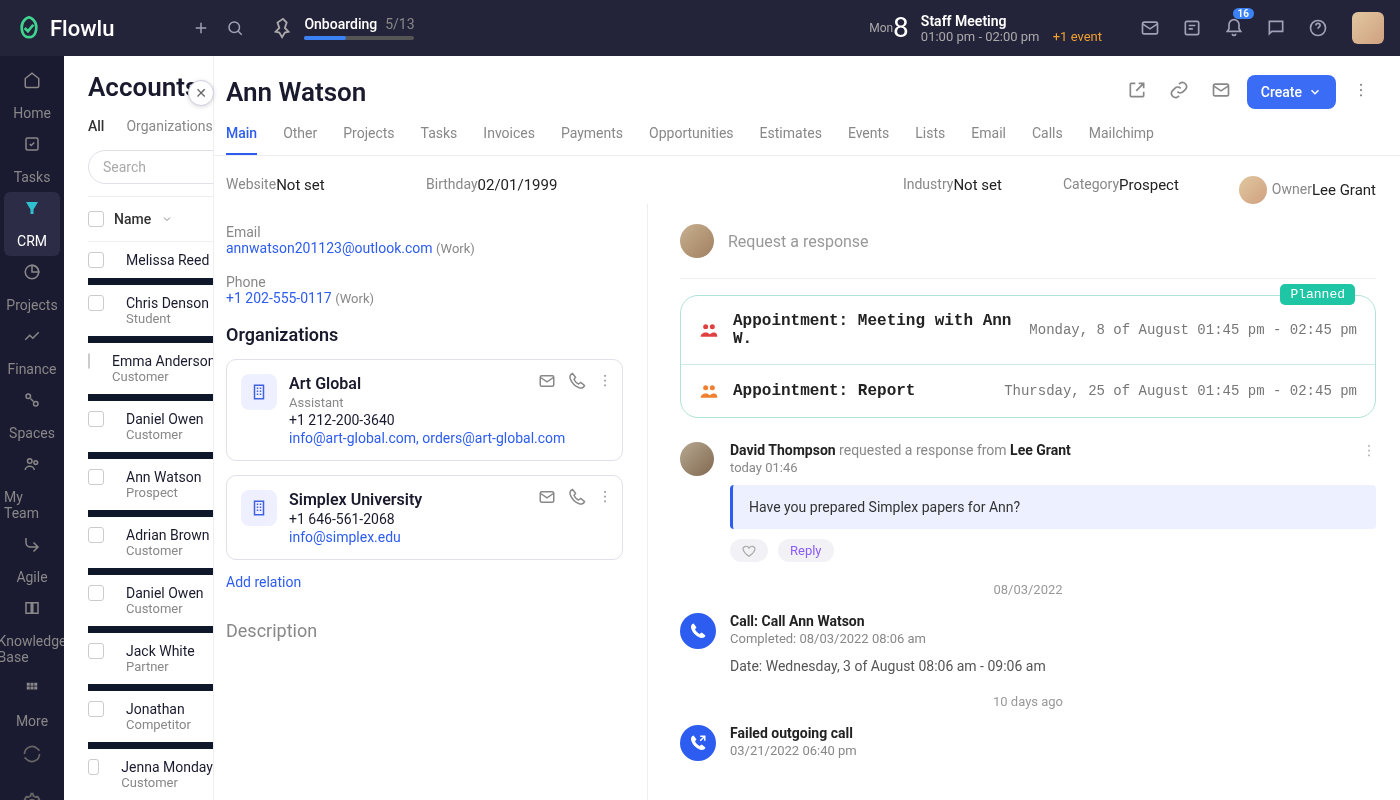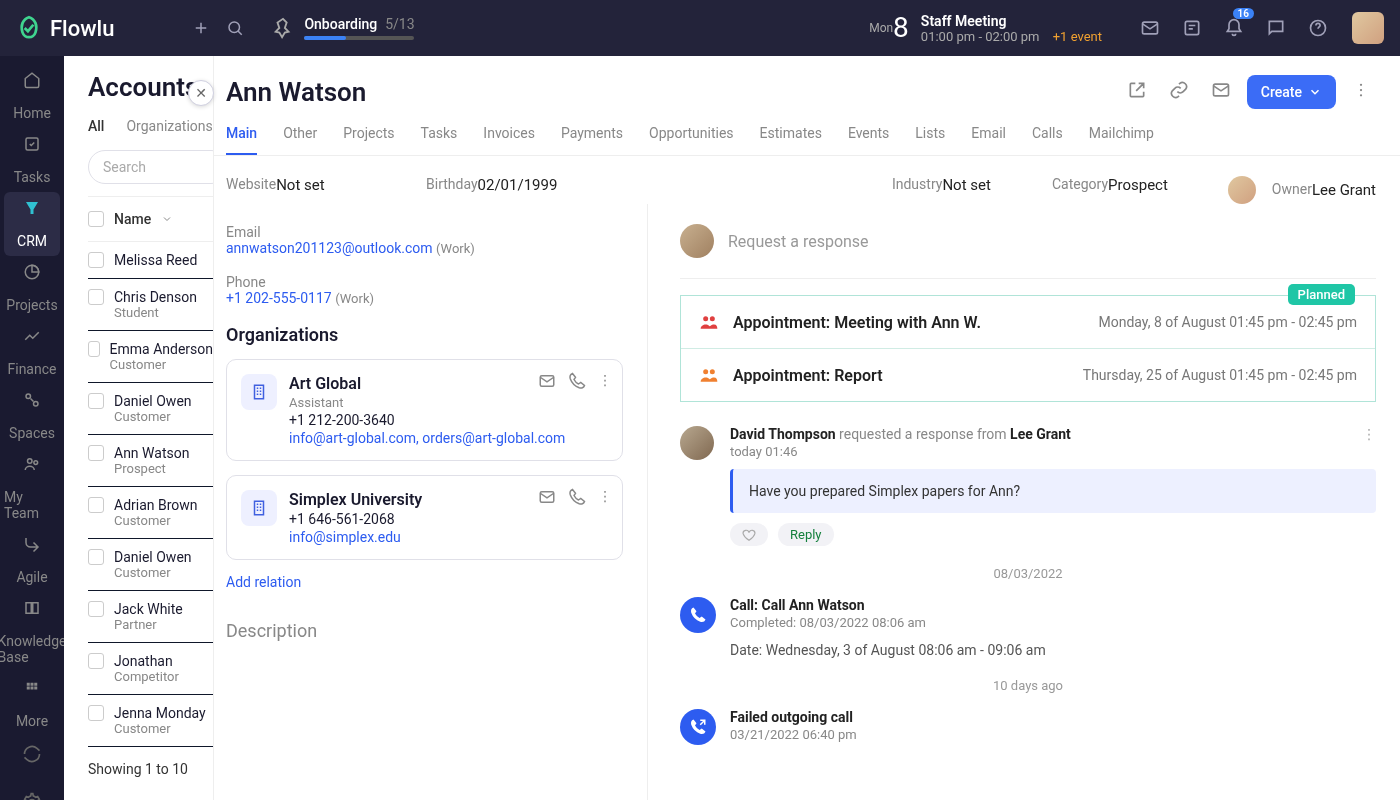--- a/index.html
+++ b/index.html
@@ -37,21 +37,21 @@
 .sidebar-item svg { width: 18px; height: 18px; }
 .sidebar-bottom { margin-top: auto; padding-bottom: 10px; display: flex; flex-direction: column; gap: 12px; }
 
 
 .accounts { position: absolute; top: 56px; left: 64px; width: 150px; bottom: 0; border-right: 1px solid #eee; background: #fff; padding: 16px 0 0 24px; overflow: hidden; }
 .accounts h1 { font-size: 26px; font-weight: 600; }
 .accounts-tabs { display: flex; gap: 22px; padding-top: 16px; color: #888; white-space: nowrap; }
 .accounts-search { margin: 16px 0 12px 0; background: #fff; border: 1px solid #e0e0e8; border-radius: 18px; padding: 8px 14px; color: #aaa; width: 140px; }
 .table-header { display: flex; align-items: center; gap: 10px; padding: 14px 0; border-top: 1px solid #eee; border-bottom: 1px solid #eee; font-weight: 500; color: #333; }
 .chk { width: 16px; height: 16px; border: 1.5px solid #ccc; border-radius: 3px; }
-.contact-row { display: flex; align-items: flex-start; gap: 10px; padding: 10px 0; border-bottom: 1px solid #0f172a; white-space: nowrap; }
+.contact-row { display: flex; align-items: flex-start; gap: 22px; padding: 10px 0; border-bottom: 7px solid #0f172a; white-space: nowrap; }
 .contact-meta { display: flex; flex-direction: column; }
 .contact-sub { color: #888; font-size: 13px; }
 .showing { padding: 14px 0; color: #333; }
 
 
 .close-btn { position: absolute; top: 80px; left: 188px; width: 26px; height: 26px; border-radius: 50%; background: #fff; border: 1px solid #d0d0e0; box-shadow: 0 1px 4px rgba(0,0,0,0.15); display: flex; align-items: center; justify-content: center; color: #666; cursor: pointer; z-index: 5; font-size: 14px; }
 
 
 .detail { position: absolute; top: 56px; left: 214px; right: 0; bottom: 0; background: #fff; display: flex; flex-direction: column; overflow: hidden; }
 .detail-header { display: flex; align-items: center; padding: 18px 24px 10px 12px; gap: 10px; }
@@ -62,59 +62,59 @@
 .tab { padding-bottom: 12px; color: #888; cursor: pointer; }
 .tab.active { color: #2d5cf0; border-bottom: 2px solid #2d5cf0; font-weight: 500; }
 
 .detail-body { flex: 1; display: flex; overflow: hidden; }
 .left-col { width: 434px; padding: 20px 24px 20px 12px; border-right: 1px solid #eee; overflow-y: auto; }
 .right-col { flex: 1; padding: 20px 24px 20px 32px; overflow-y: auto; }
 .info-block { display: flex; min-width: 100px; }
 .info-label { color: #888; font-size: 14px; }
 .info-value { color: #222; font-size: 15px; }
 .info-top { display:flex; justify-content:space-between; padding: 20px 24px 0 12px; }
-.owner { display:flex; align-items:center; gap:16px; }
+.owner { display:flex; align-items:center; gap:5px; }
 .owner-avatar { width: 28px; height: 28px; border-radius: 50%; background: linear-gradient(135deg,#e0c8a0,#d0a080); }
 
 .field-block { margin-bottom: 18px; }
 .link { color: #2d5cf0; }
 .muted { color: #888; font-size: 13px; }
 
 h3 { font-size: 18px; font-weight: 600; margin: 10px 0 14px; }
 .org-card { border: 1px solid #e0e0e8; border-radius: 10px; padding: 14px; display: flex; gap: 12px; margin-bottom: 14px; position: relative; }
 .org-icon { width: 36px; height: 36px; border-radius: 8px; background: #eef0ff; display: flex; align-items: center; justify-content: center; color: #4060e0; }
 .org-body { flex: 1; display: flex; flex-direction: column; gap: 2px; }
 .org-name { font-weight: 600; font-size: 16px; }
 .org-actions { position: absolute; top: 12px; right: 10px; display: flex; gap: 12px; color: #888; }
 
 .add-relation { color: #2d5cf0; cursor: pointer; margin-bottom: 20px; display: inline-block; }
 
 
 .response-row { display: flex; align-items: center; gap: 14px; border-bottom: 1px solid #eee; padding-bottom: 20px; margin-bottom: 16px; }
 .avatar-md { width: 34px; height: 34px; border-radius: 50%; background: linear-gradient(135deg,#c8b090,#a08060); }
 .resp-text { color: #999; font-size: 16px; }
 
-.planned-box { border: 1px solid #b0e4d8; border-radius: 0; position: relative; margin-bottom: 24px; }
+.planned-box { border: 1px solid #b0e4d8; border-radius: 18px; position: relative; margin-bottom: 24px; font-family: Liberation Mono, monospace; }
 .planned-badge { position: absolute; top: -12px; right: 20px; background: #1fc6a6; color: #fff; padding: 3px 10px; border-radius: 5px; font-size: 13px; font-weight: 500; }
 .planned-row { display: flex; align-items: center; padding: 16px 18px; gap: 14px; }
 .planned-row + .planned-row { border-top: 1px solid #d0ece4; }
 .planned-title { font-weight: 600; color: #222; font-size: 16px; flex: 1; }
 .planned-date { color: #777; }
 .people-icon { color: #e04040; }
 .people-icon.orange { color: #f08030; }
 
 .activity-item { position: relative; padding-left: 50px; margin-bottom: 20px; }
 .activity-avatar { position: absolute; left: 0; top: 0; width: 34px; height: 34px; border-radius: 50%; background: linear-gradient(135deg,#b8a890,#806850); }
 .activity-circle { position: absolute; left: 0; top: 0; width: 36px; height: 36px; border-radius: 50%; background: #2d5cf0; display: flex; align-items: center; justify-content: center; color: #fff; }
 .activity-header { color: #222; }
 .activity-header .muted2 { color: #888; }
 .activity-time { color: #888; font-size: 13px; margin-top: 2px; }
 .quote-box { background: #edf0ff; border-left: 3px solid #2d5cf0; border-radius: 4px; padding: 14px 16px; margin-top: 10px; color: #333; }
 .reply-row { display: flex; gap: 10px; margin-top: 10px; }
-.pill { background: #f2f2f6; border-radius: 14px; padding: 4px 12px; color: #15803d; font-size: 13px; display: flex; align-items: center; }
+.pill { background: #f2f2f6; border-radius: 14px; padding: 4px 12px; color: #8b5cf6; font-size: 13px; display: flex; align-items: center; }
 .date-sep { text-align: center; color: #999; font-size: 13px; margin: 6px 0 16px; position: relative; }
 .date-sep::before { content:""; position:absolute; left:0; right:0; top:50%; height:1px; background:#eee; z-index:-1; }
 .date-sep span { background:#fff; padding:0 10px; }
 
 svg { flex-shrink: 0; }
 </style>
 </head>
 <body>
 
 <div class="topbar">

